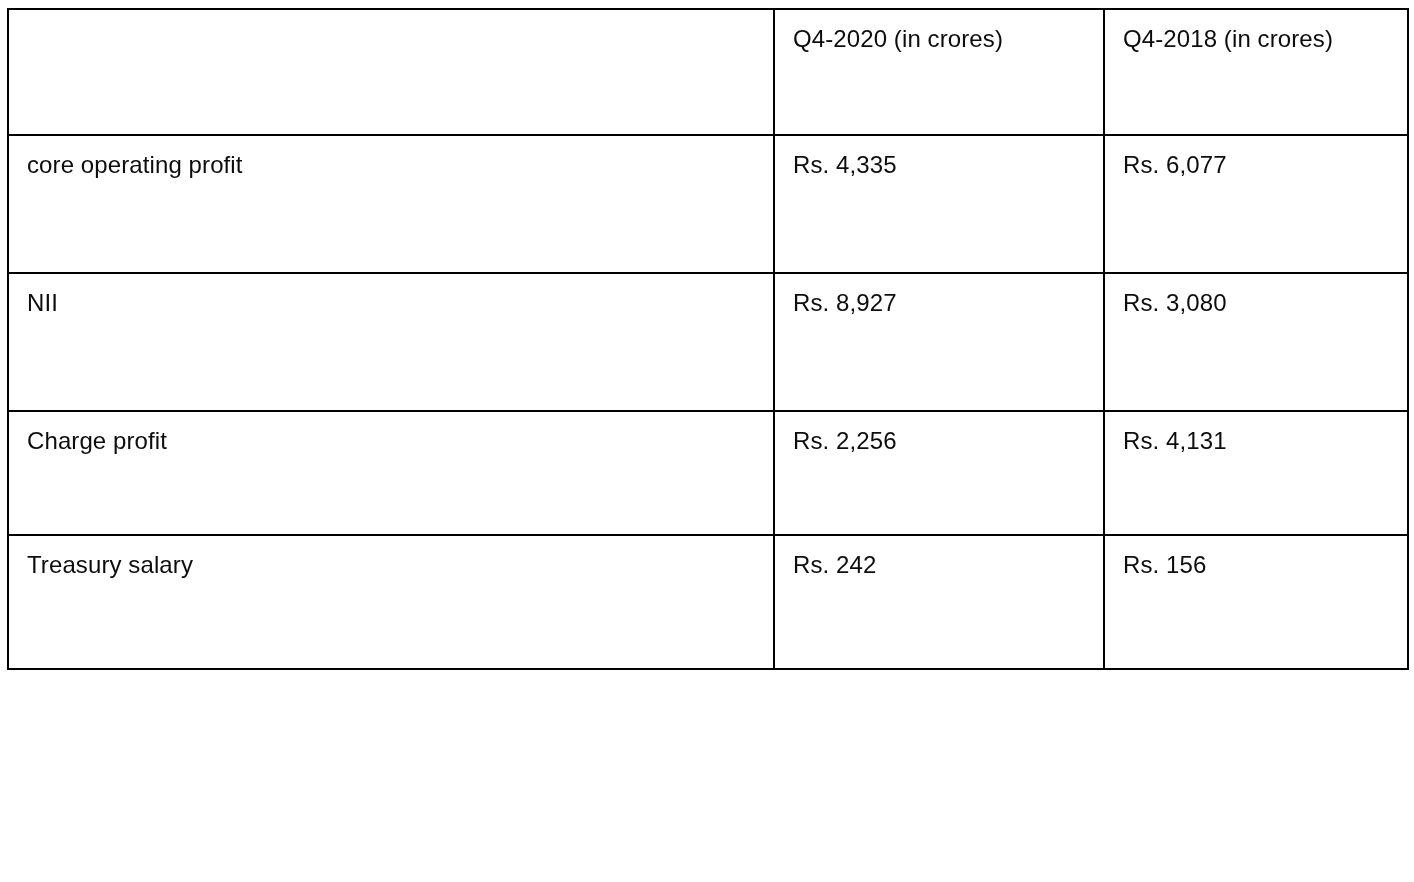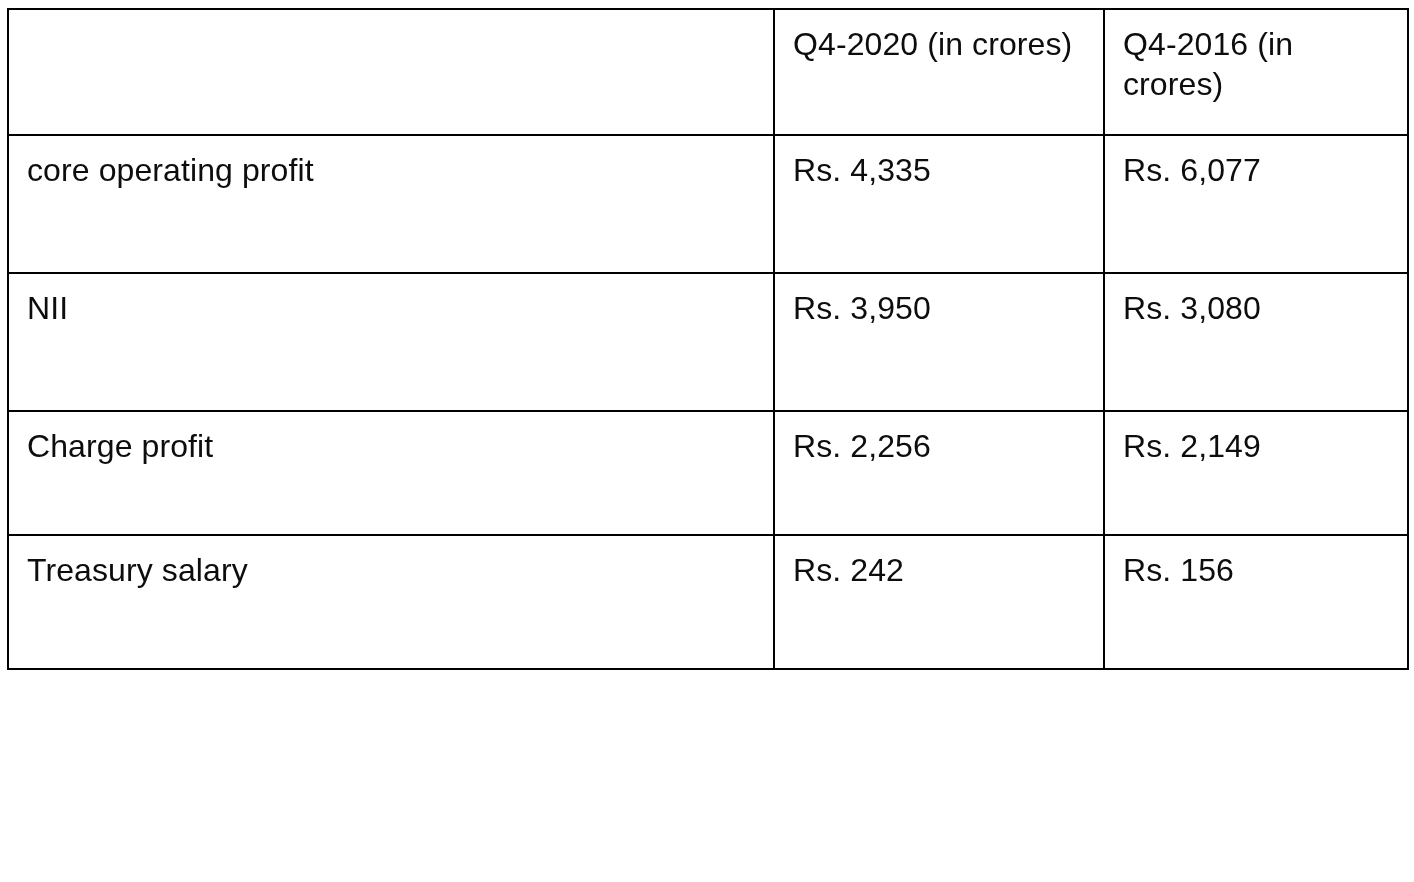--- a/index.html
+++ b/index.html
@@ -25,21 +25,21 @@
     table-layout: fixed;
     width: 1400px;
     margin-left: 7px;
     margin-top: 8px;
   }
   table.data-table td,
   table.data-table th {
     border: 2px solid #000000;
     vertical-align: top;
     padding: 14px 18px 0 18px;
-    font-size: 32px;
+    font-size: 24px;
     line-height: 1.25;
     font-weight: normal;
     text-align: left;
     letter-spacing: 0.1px;
   }
   col.col-label  { width: 766px; }
   col.col-first  { width: 330px; }
   col.col-second { width: 304px; }
 
   thead th {
@@ -67,38 +67,38 @@
   <table class="data-table">
     <colgroup>
       <col class="col-label">
       <col class="col-first">
       <col class="col-second">
     </colgroup>
     <thead>
       <tr>
         <th class="empty-head"></th>
         <th>Q4-2020 (in crores)</th>
-        <th>Q4-2016 (in crores)</th>
+        <th>Q4-2018 (in crores)</th>
       </tr>
     </thead>
     <tbody>
       <tr class="row-tall">
         <td>core operating profit</td>
         <td>Rs. 4,335</td>
         <td>Rs.  6,077</td>
       </tr>
       <tr class="row-tall">
         <td>NII</td>
-        <td>Rs. 3,950</td>
+        <td>Rs. 8,927</td>
         <td>Rs. 3,080</td>
       </tr>
       <tr>
         <td>Charge profit</td>
         <td>Rs. 2,256</td>
-        <td>Rs. 2,149</td>
+        <td>Rs. 4,131</td>
       </tr>
       <tr>
         <td>Treasury salary</td>
         <td>Rs. 242</td>
         <td>Rs. 156</td>
       </tr>
     </tbody>
   </table>
 </div>
 

